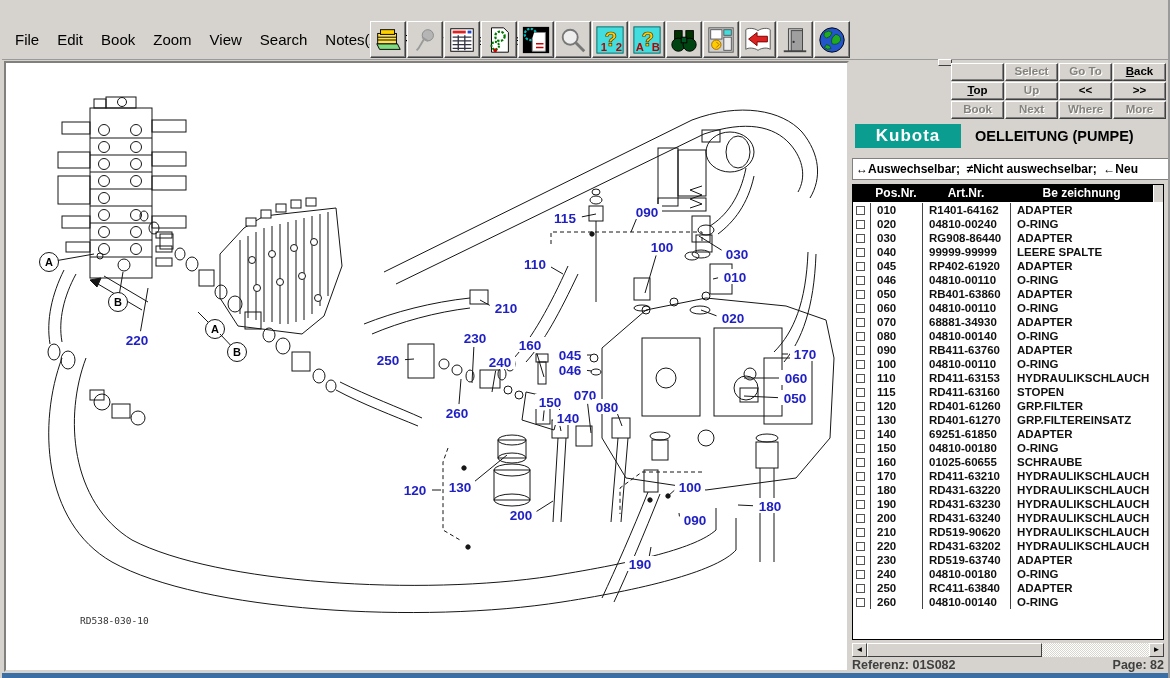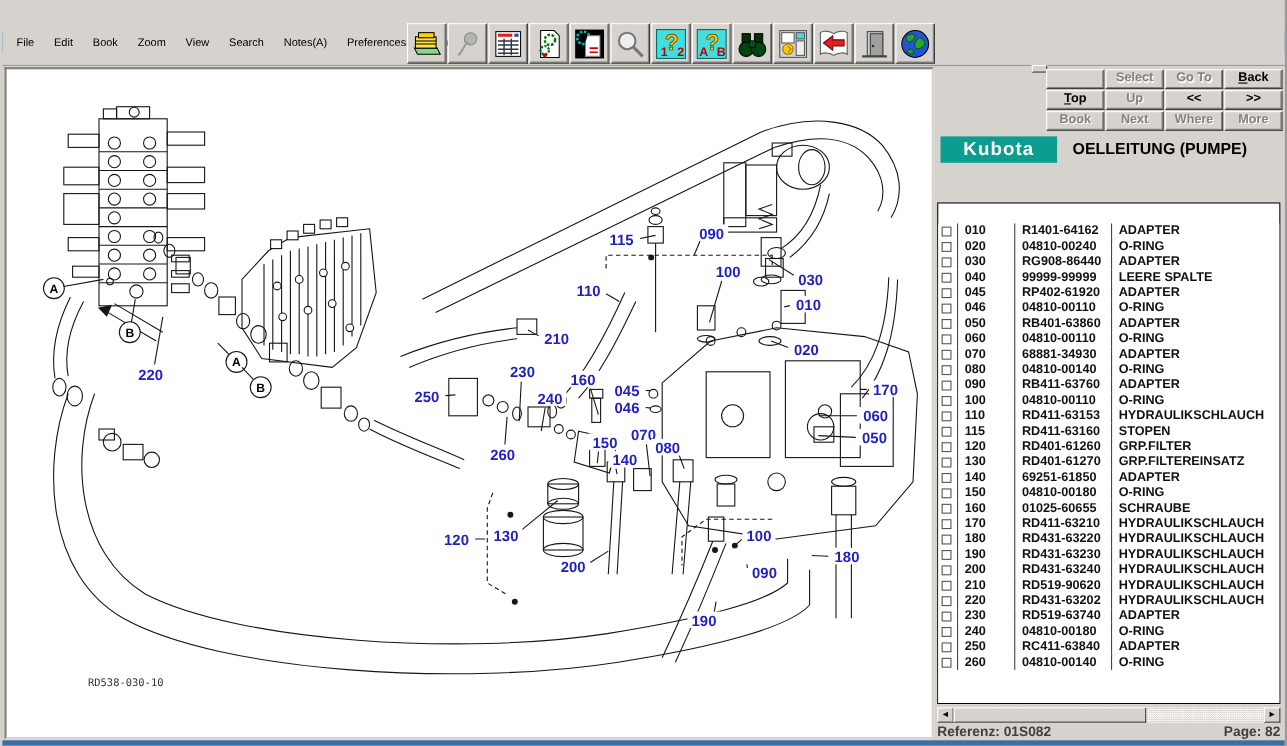--- a/index.html
+++ b/index.html
@@ -10,21 +10,21 @@
   
   .titlebar{position:absolute;left:0;top:0;right:0;height:20px;background:#3a6ea5;
     display:flex;align-items:center;padding:0 3px;gap:4px;margin-top:28px;}
   .titlebar .ttext{color:#fff;font-weight:bold;font-size:12.5px;flex:1;letter-spacing:.2px;}
   .appicon{width:16px;height:16px;display:inline-block;}
   .winbtn{width:16px;height:14px;background:#d6d3ce;border:1px solid;border-color:#fff #404040 #404040 #fff;
     font-size:10px;font-weight:bold;line-height:11px;text-align:center;color:#000;margin-left:2px;}
   
   .menustrip{position:absolute;left:0;top:20px;right:0;height:40px;background:#d6d3ce;
     display:flex;align-items:center;border-bottom:1px solid #9a9a9a;}
-  .menus{display:flex;align-items:center;font-size:10px;padding-left:4px;width:368px;}
+  .menus{display:flex;align-items:center;font-size:15px;padding-left:4px;width:368px;}
   .mitem{padding:3px 9px;}
   .toolbar{display:flex;align-items:center;gap:1px;}
   .tbtn{width:36px;height:37px;background:#d6d3ce;border:1px solid;border-color:#fff #404040 #404040 #fff;
     box-shadow:inset -1px -1px 0 #808080;display:flex;align-items:center;justify-content:center;}
   .tbtn svg{width:30px;height:30px;}
   
   .content{position:absolute;left:0;top:61px;right:0;bottom:5px;}
   .diagram-panel{position:absolute;left:2px;top:0;width:845px;bottom:1px;background:#fff;
     border:2px inset #d6d3ce;}
   .diagram-panel svg{position:absolute;left:-4px;top:-61px;}
@@ -514,22 +514,30 @@
           <div class="navbtn dis">Next</div>
           <div class="navbtn dis">Where</div>
           <div class="navbtn dis">More</div>
         </div>
 
       <div class="brandrow">
         <div class="kubota-logo">Kubota</div>
         <div class="sectitle">OELLEITUNG (PUMPE)</div>
       </div>
 
+      <div class="legend">↔Auswechselbar;  ≠Nicht auswechselbar;  ←Neu</div>
 
       <div class="ptable">
+        <div class="thead">
+          <span></span>
+          <span>Pos.Nr.</span>
+          <span>Art.Nr.</span>
+          <span>Be zeichnung</span>
+          <span class="filler"></span>
+        </div>
         <div class="tbody">
             <div class="trow">
               <span class="cb"></span>
               <span class="c c0">010</span>
               <span class="c c1">R1401-64162</span>
               <span class="c c2">ADAPTER</span>
             </div>
             <div class="trow">
               <span class="cb"></span>
               <span class="c c0">020</span>

